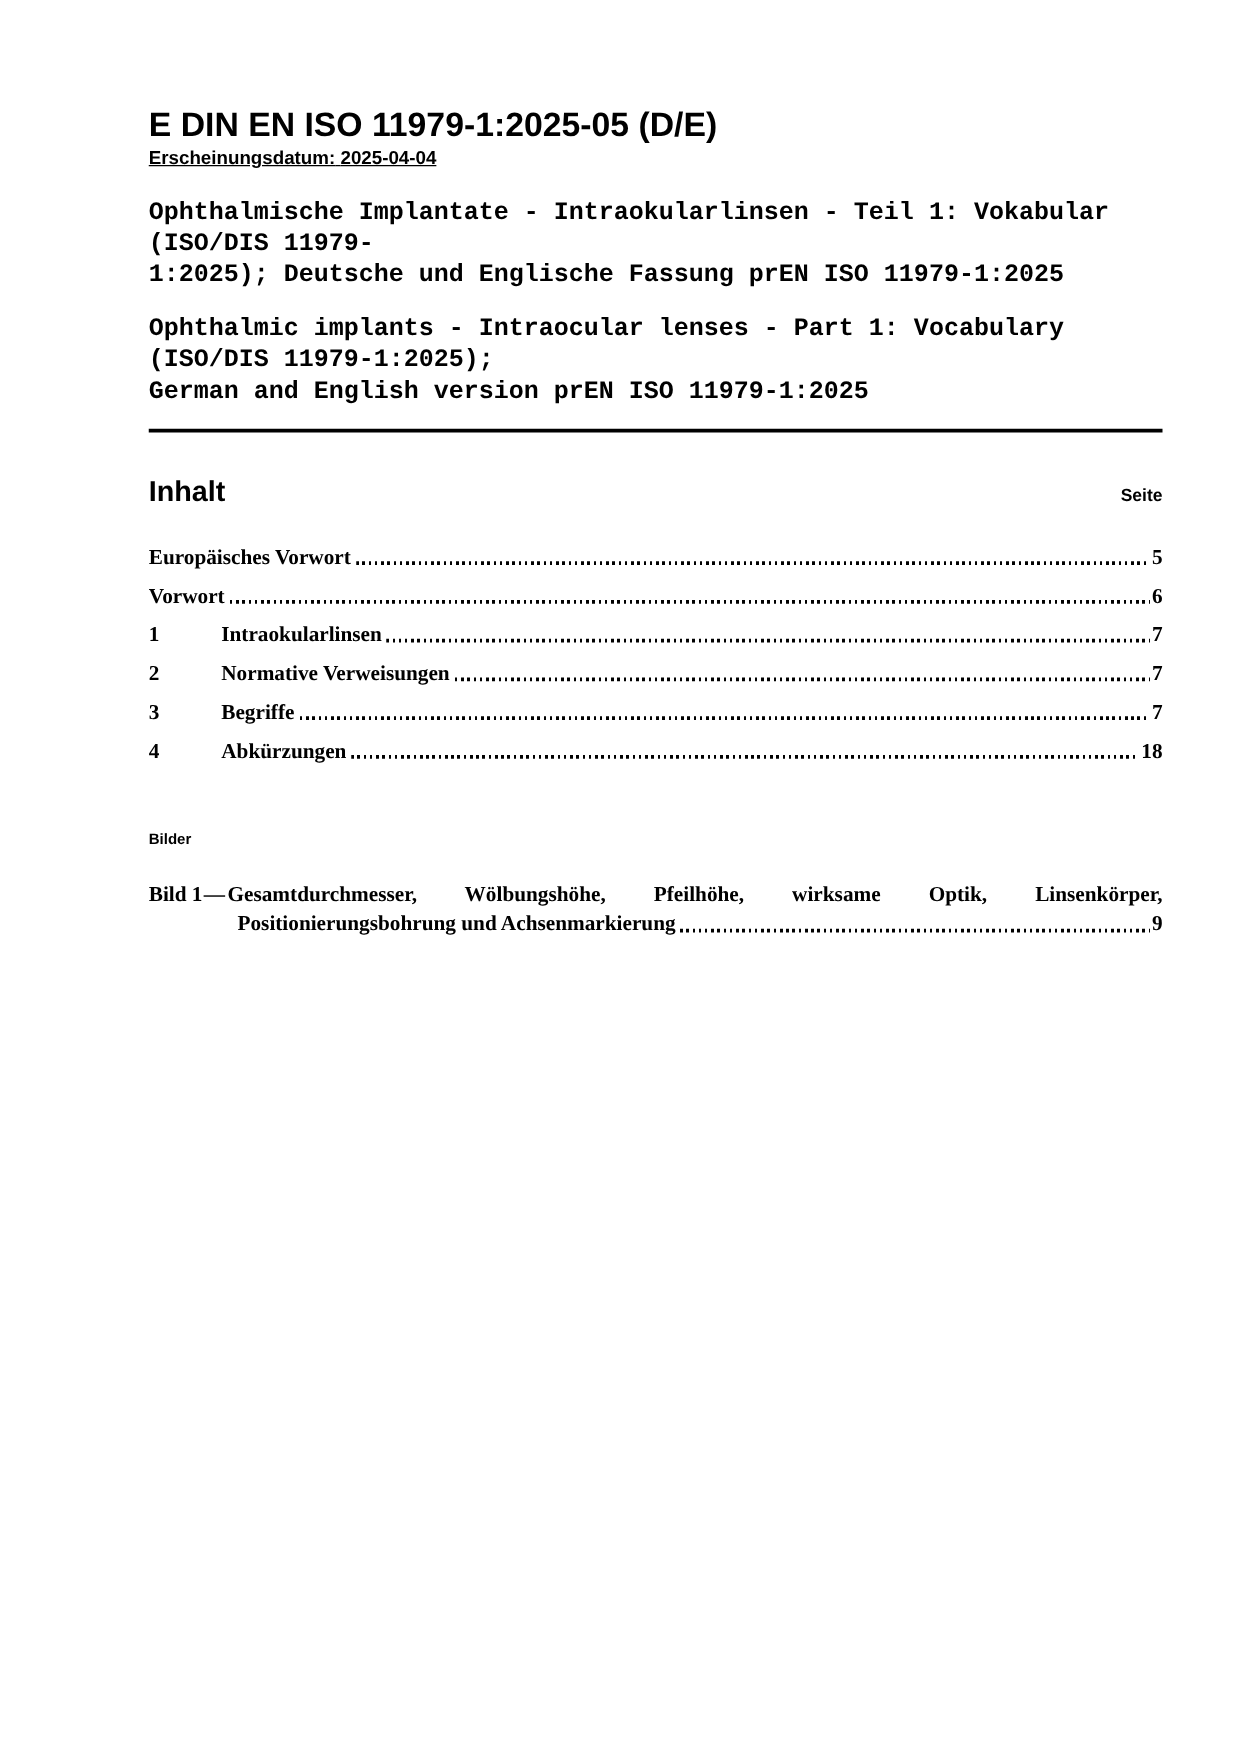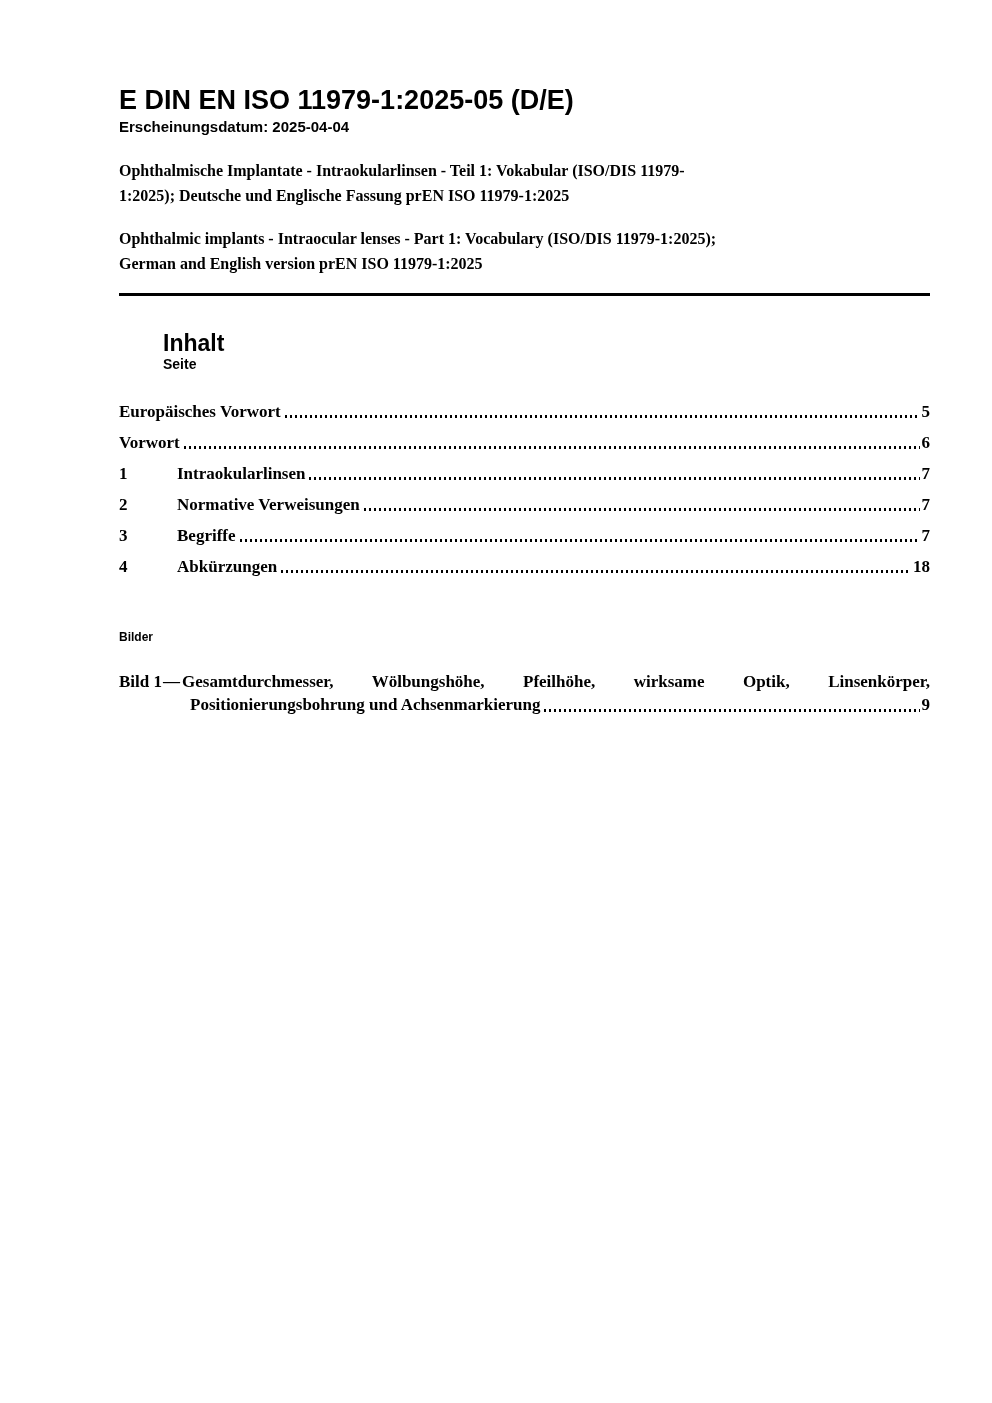--- a/index.html
+++ b/index.html
@@ -21,42 +21,42 @@
     line-height: 32px;
     margin: 0 0 2px 0;
     letter-spacing: 0;
   }
   .pub-date {
     font-family: "Liberation Sans", sans-serif;
     font-weight: bold;
     font-size: 15px;
     line-height: 18px;
     margin: 0 0 22px 0;
+    text-decoration: underline;
   }
   .title-block {
-    font-family: Liberation Serif, serif;
-    font-weight: bold;
-    font-size: 16px;
+    font-family: Liberation Mono, monospace;
+    font-weight: bold;
+    font-size: 20px;
     line-height: 25px;
   }
   .title-block span { display: block; }
   .title-de { margin: 0 0 18px 0; }
   .title-en {
     margin: 0 0 0 0;
     padding-bottom: 17px;
     border-bottom: 3px solid #000000;
   }
   
   .inhalt-row {
     display: flex;
     align-items: baseline;
     justify-content: space-between;
     margin-top: 34px;
     margin-bottom: 30px;
-    flex-direction: column;
   }
   .inhalt-heading {
     font-family: "Liberation Sans", sans-serif;
     font-weight: bold;
     font-size: 23px;
     line-height: 26px;
     margin: 0;
   }
   .seite-label {
     font-family: "Liberation Sans", sans-serif;

